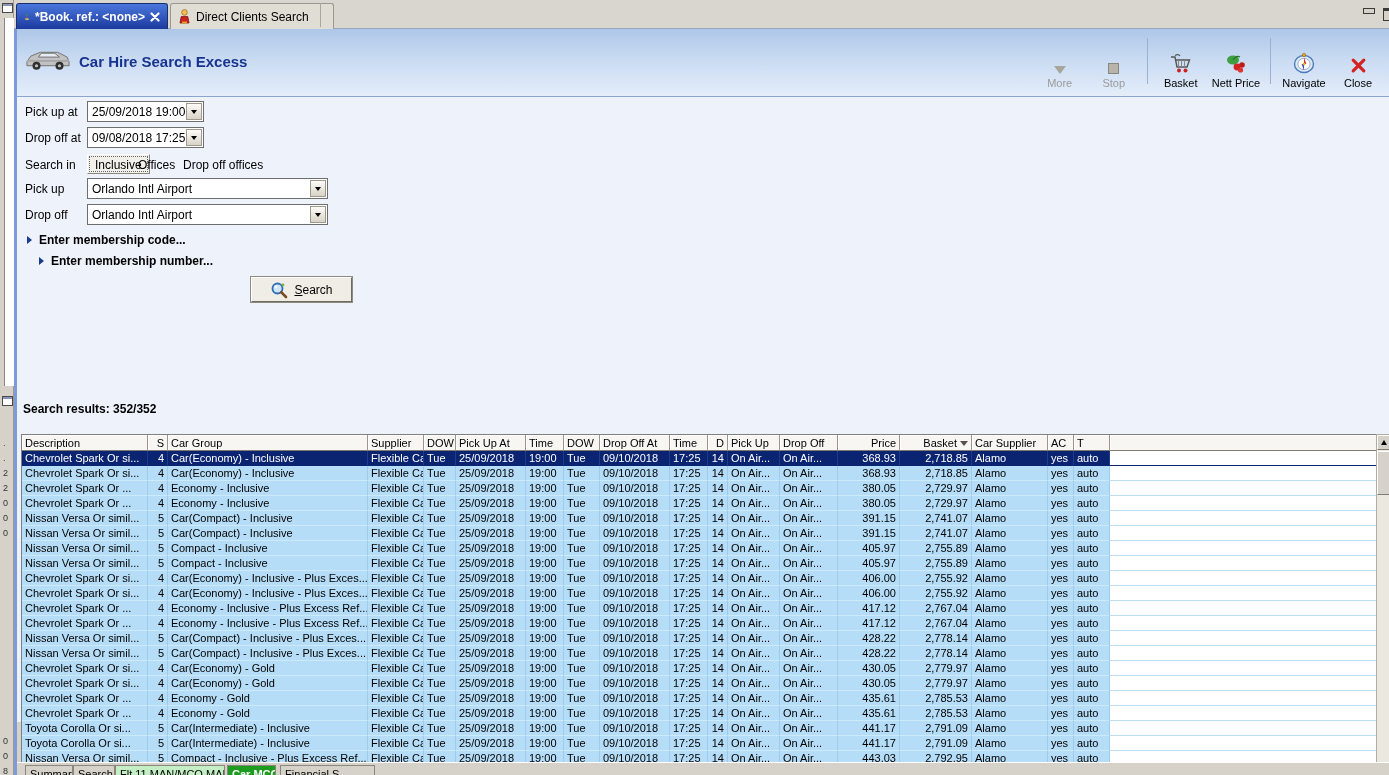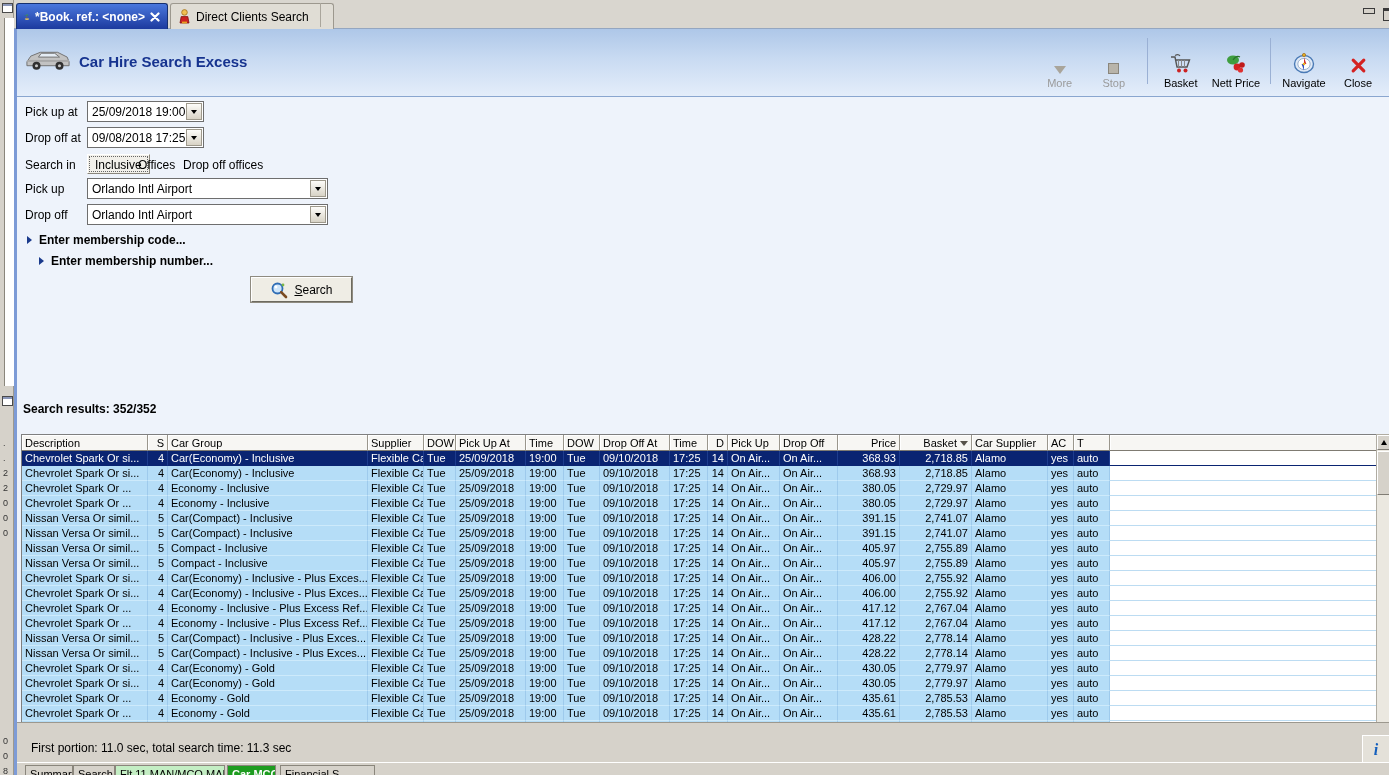--- a/index.html
+++ b/index.html
@@ -818,26 +818,20 @@
 
       <div class="vscroll">
         <div class="sbtn up">
             <span class="tri-up"></span>
           </div>
         <div class="sthumb"></div>
 
       </div>
     </div>
 
-    <div class="status">
-      <div class="status-text">First portion: 11.0 sec, total search time: 11.3 sec</div>
-      <div class="info-btn">
-          <span>i</span>
-        </div>
-    </div>
 
     <div class="bottomstrip">
       <div class="bcell" style="left:8px;width:48px;">Summary</div>
       <div class="bcell" style="left:56px;width:42px;">Search</div>
       <div class="bcell green" style="left:98px;width:110px;">Flt 11 MAN/MCO MAN/MCO</div>
       <div class="bcell dkgreen" style="left:210px;width:49px;">Car MCO</div>
       <div class="bcell" style="left:263px;width:95px;">Financial S...</div>
     </div>
 
   </div>

